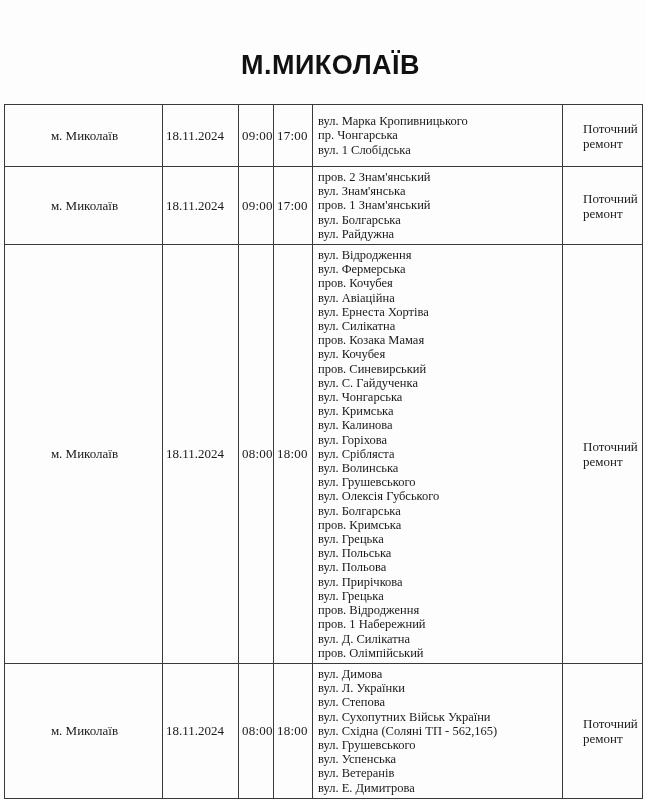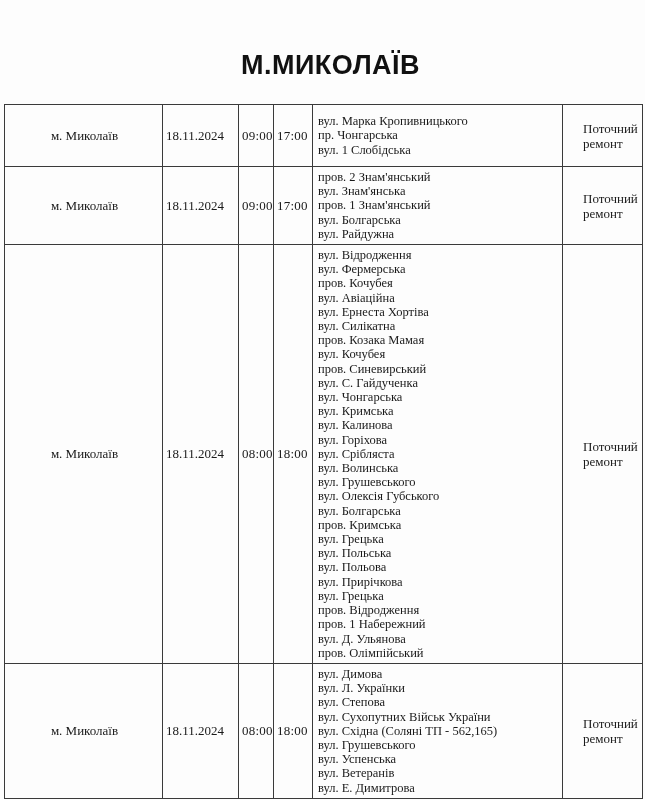--- a/index.html
+++ b/index.html
@@ -133,21 +133,21 @@
           <div class="street-line">вул. Олексія Губського</div>
           <div class="street-line">вул. Болгарська</div>
           <div class="street-line">пров. Кримська</div>
           <div class="street-line">вул. Грецька</div>
           <div class="street-line">вул. Польська</div>
           <div class="street-line">вул. Польова</div>
           <div class="street-line">вул. Прирічкова</div>
           <div class="street-line">вул. Грецька</div>
           <div class="street-line">пров. Відродження</div>
           <div class="street-line">пров. 1 Набережний</div>
-          <div class="street-line">вул. Д. Ульянова</div>
+          <div class="street-line">вул. Д. Силікатна</div>
           <div class="street-line">пров. Олімпійський</div>
         </td>
     <td class="col-type">Поточний ремонт</td>
   </tr>
 
   <tr>
     <td class="col-city">м. Миколаїв</td>
     <td class="col-date">18.11.2024</td>
     <td class="col-time">08:00</td>
     <td class="col-time">18:00</td>

